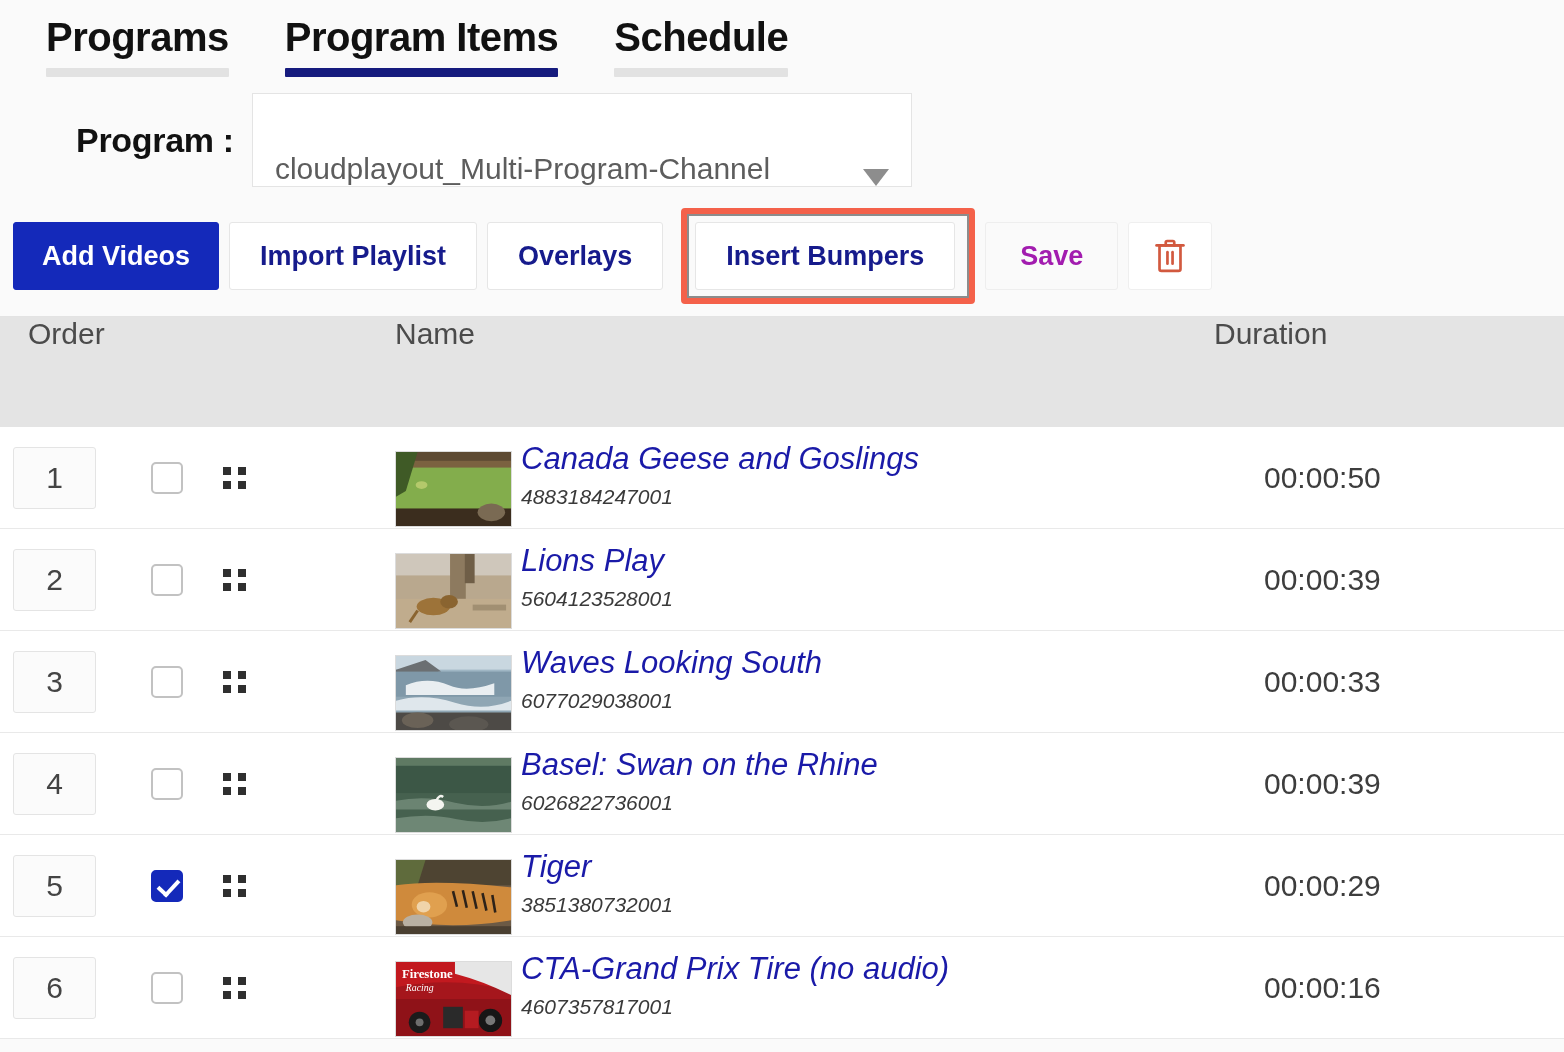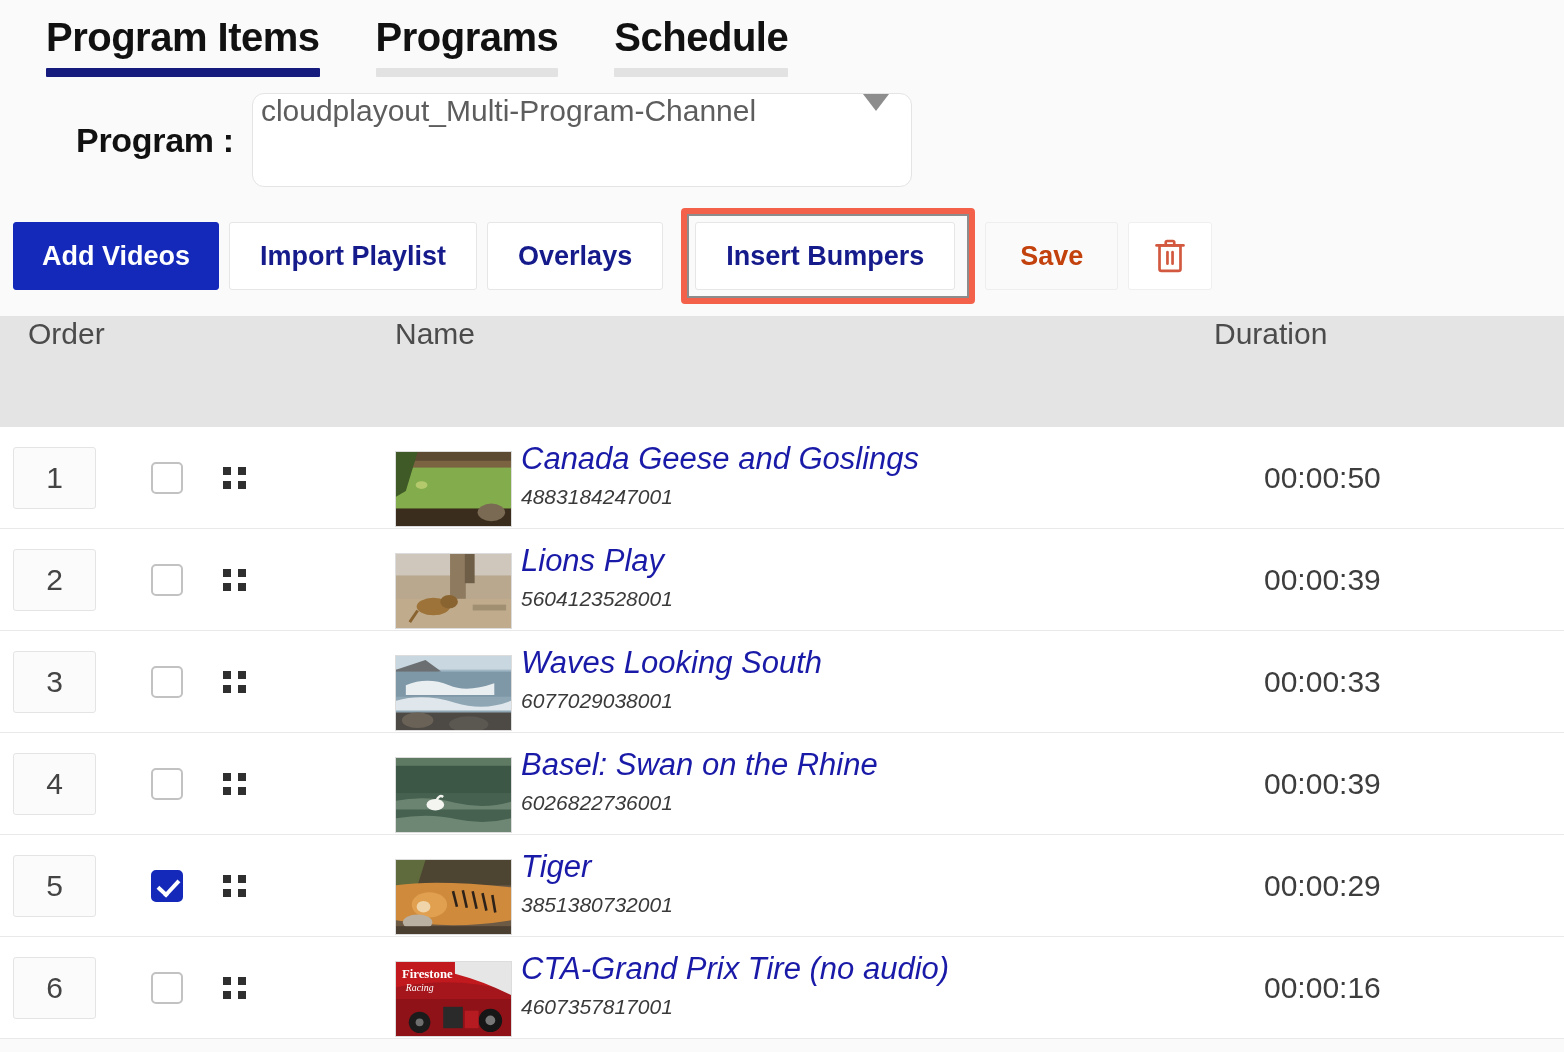--- a/index.html
+++ b/index.html
@@ -59,24 +59,24 @@
     color: #111111;
     white-space: nowrap;
     margin-right: 18px;
     letter-spacing: -0.3px;
   }
   .program-select {
     width: 660px;
     height: 94px;
     background: #ffffff;
     border: 1px solid #e4e4e4;
-    border-radius: 12px;
-    display: flex;
-    align-items: flex-start;
-    padding: 0 22px 0 8px;
+    border-radius: 0;
+    display: flex;
+    align-items: flex-end;
+    padding: 0 22px 0 22px;
     cursor: pointer;
   }
   .program-select-value {
     flex: 1;
     font-size: 30px;
     color: #5d5d5d;
     white-space: nowrap;
     overflow: hidden;
   }
   .caret {
@@ -114,21 +114,21 @@
   }
   .btn.primary {
     background: #1429ba;
     border-color: #1429ba;
     color: #ffffff;
     padding: 0 28px;
   }
   .btn.disabled {
     background: #fafafa;
     border-color: #eeeeee;
-    color: #c2410c;
+    color: #a21caf;
     cursor: default;
     font-weight: bold;
     padding: 0 34px;
   }
   .btn.icon-btn {
     padding: 0;
     width: 84px;
     background: #ffffff;
     border-color: #efefef;
   }
@@ -268,26 +268,26 @@
     width: 350px;
     font-size: 30px;
     color: #3d3d3d;
     padding-left: 50px;
   }
 </style>
 </head>
 <body>
 
 <div class="tabs">
+  <div class="tab">
+    <span class="tab-label">Programs</span>
+    <span class="tab-underline"></span>
+  </div>
   <div class="tab active">
     <span class="tab-label">Program Items</span>
-    <span class="tab-underline"></span>
-  </div>
-  <div class="tab">
-    <span class="tab-label">Programs</span>
     <span class="tab-underline"></span>
   </div>
   <div class="tab">
     <span class="tab-label">Schedule</span>
     <span class="tab-underline"></span>
   </div>
 </div>
 
 <div class="program-row">
   <span class="program-label">Program :</span>

